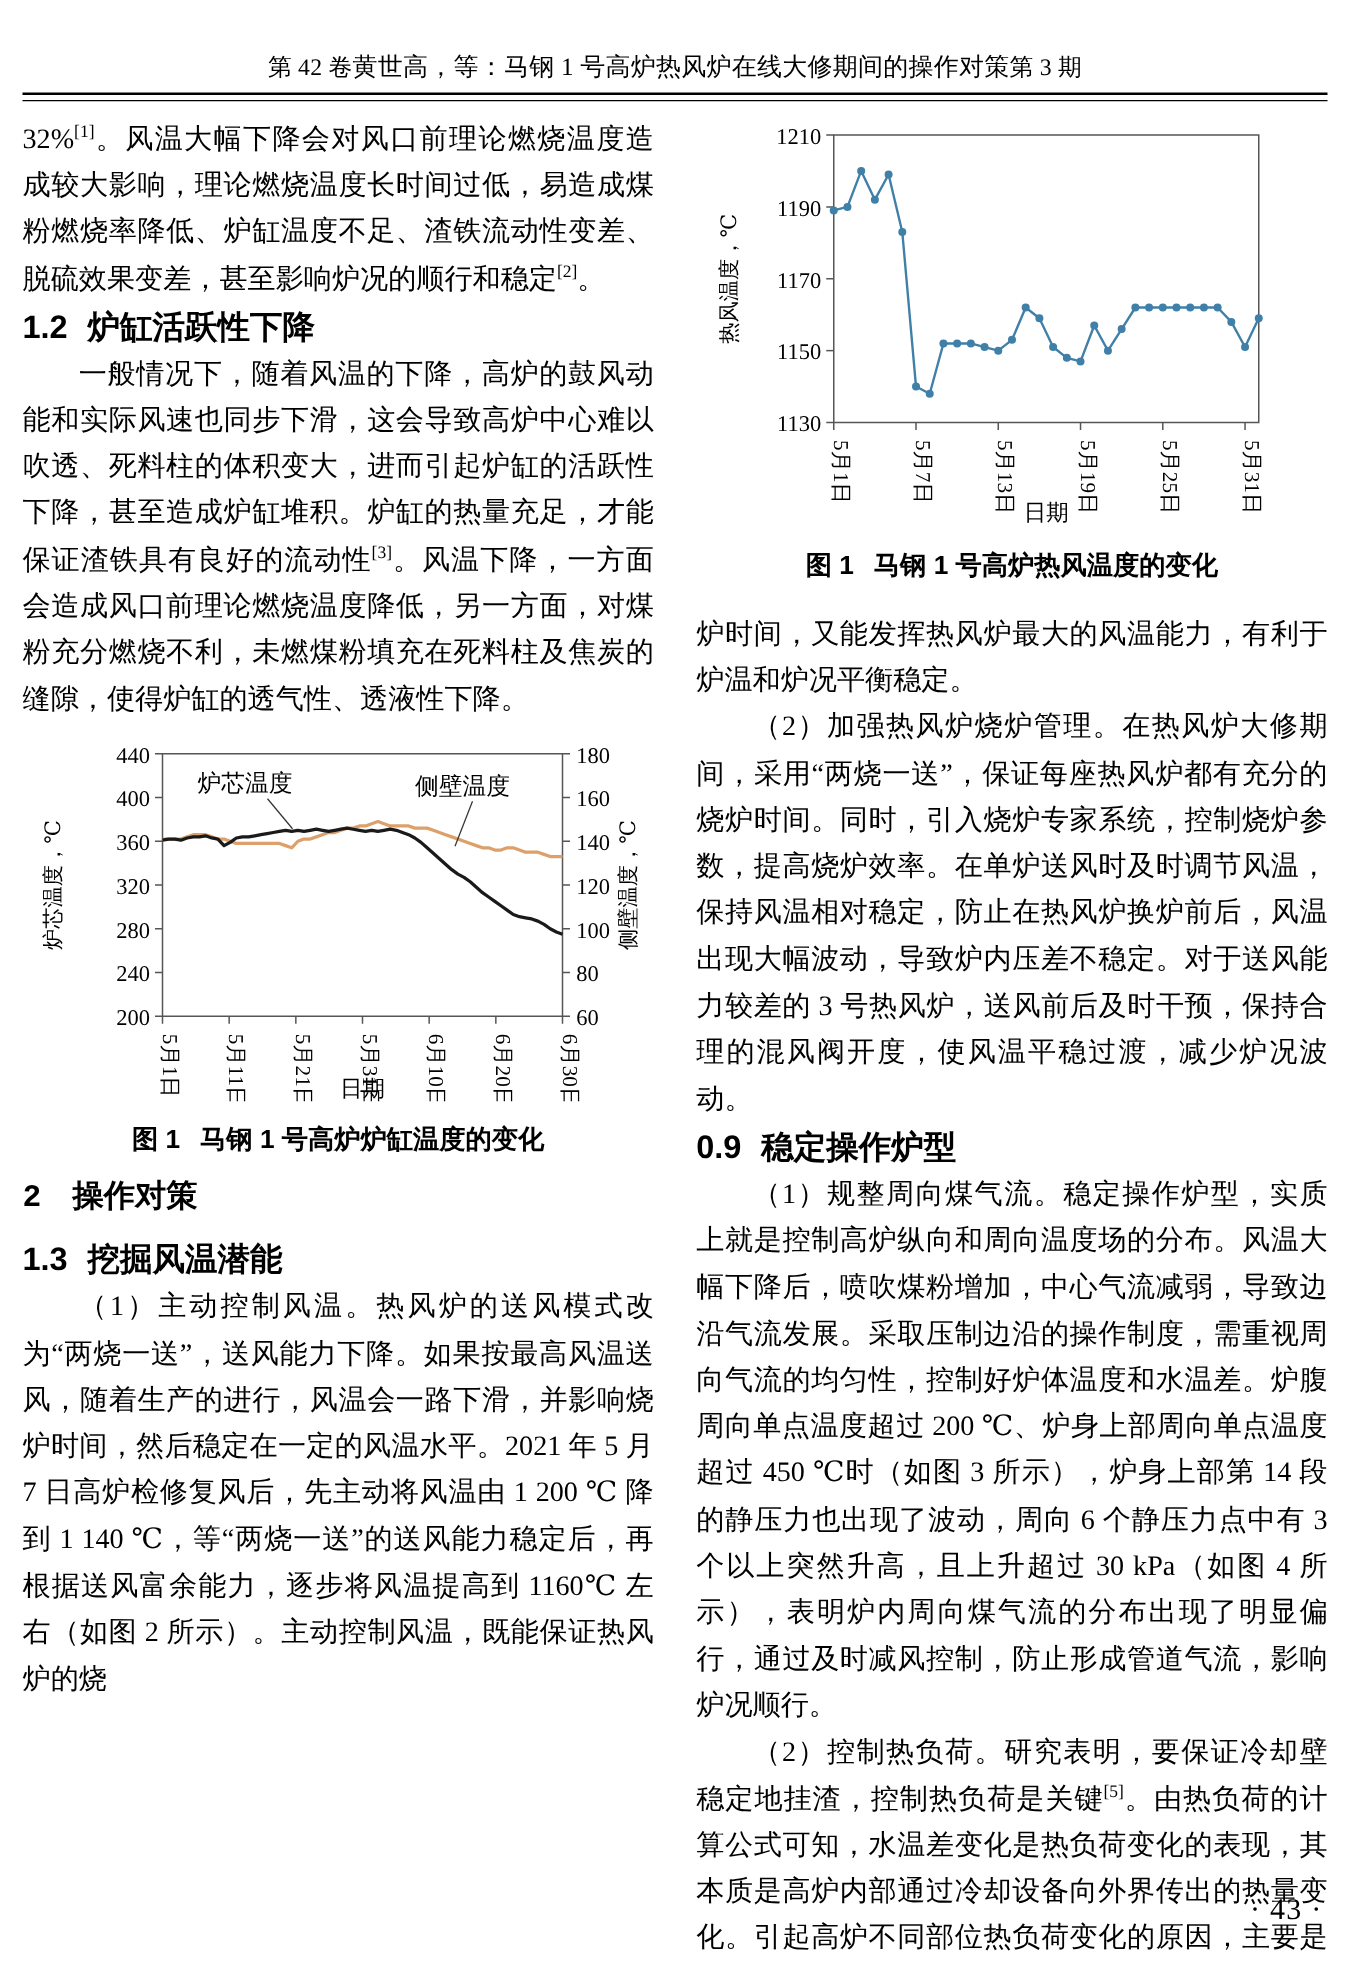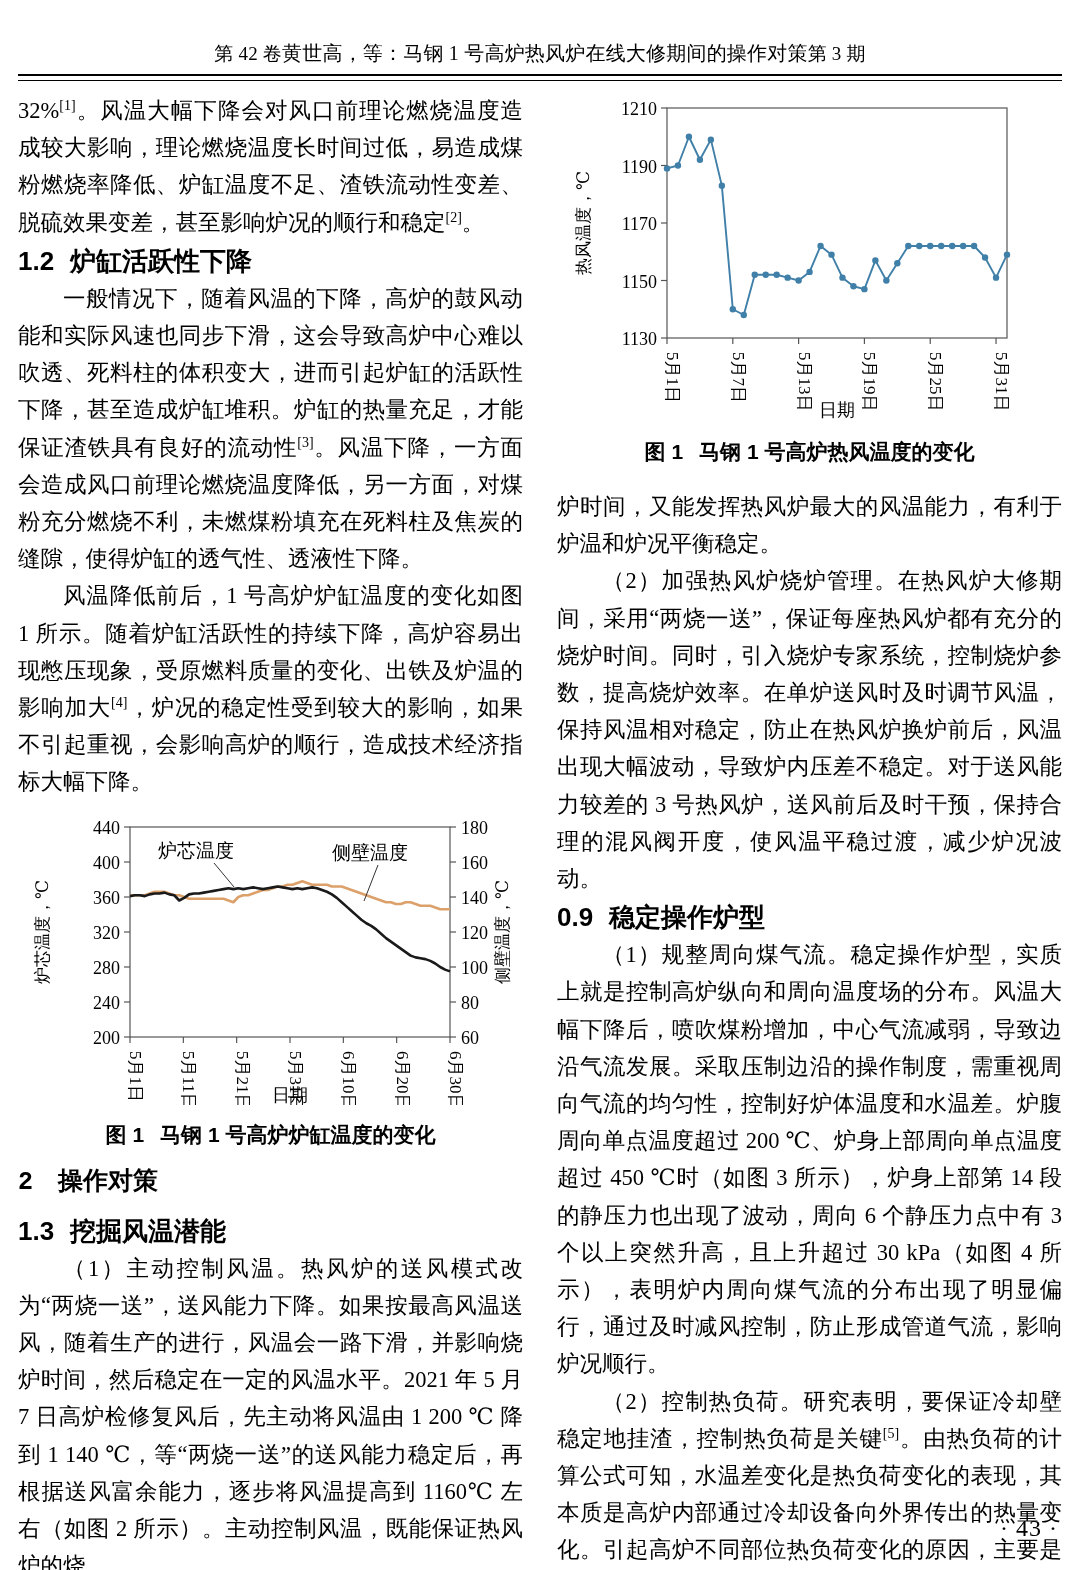--- a/index.html
+++ b/index.html
@@ -92,21 +92,20 @@
   <div class="rule-double"></div>
 
   <div class="col col-left">
 
     <p class="body"><span>32%</span><sup class="ref">[1]</sup><span>。风温大幅下降会对风口前理论燃烧温度造成较大影响，理论燃烧温度长时间过低，易造成煤粉燃烧率降低、炉缸温度不足、渣铁流动性变差、脱硫效果变差，甚至影响炉况的顺行和稳定</span><sup class="ref">[2]</sup><span>。</span></p>
 
     <h3 class="sub"><span class="num">1.2</span><span>炉缸活跃性下降</span></h3>
 
     <p class="body indent"><span>一般情况下，随着风温的下降，高炉的鼓风动能和实际风速也同步下滑，这会导致高炉中心难以吹透、死料柱的体积变大，进而引起炉缸的活跃性下降，甚至造成炉缸堆积。炉缸的热量充足，才能保证渣铁具有良好的流动性</span><sup class="ref">[3]</sup><span>。风温下降，一方面会造成风口前理论燃烧温度降低，另一方面，对煤粉充分燃烧不利，未燃煤粉填充在死料柱及焦炭的缝隙，使得炉缸的透气性、透液性下降。</span></p>
 
-    <p class="body indent"><span>风温降低前后，1 号高炉炉缸温度的变化如图 1 所示。随着炉缸活跃性的持续下降，高炉容易出现憋压现象，受原燃料质量的变化、出铁及炉温的影响加大</span><sup class="ref">[4]</sup><span>，炉况的稳定性受到较大的影响，如果不引起重视，会影响高炉的顺行，造成技术经济指标大幅下降。</span></p>
 
     <div class="figure">
       <div class="chartwrap">
         <svg width="505" height="290" viewBox="0 0 505 290">
 
           <rect x="112" y="12" width="320" height="210" fill="#ffffff" stroke="#555" stroke-width="1.2"></rect>
 
           <g id="fig1-yleft">
               <line x1="112" y1="222" x2="106" y2="222" stroke="#555" stroke-width="1.2"></line>
               <text x="102" y="229" text-anchor="end" class="ticklab">200</text>

